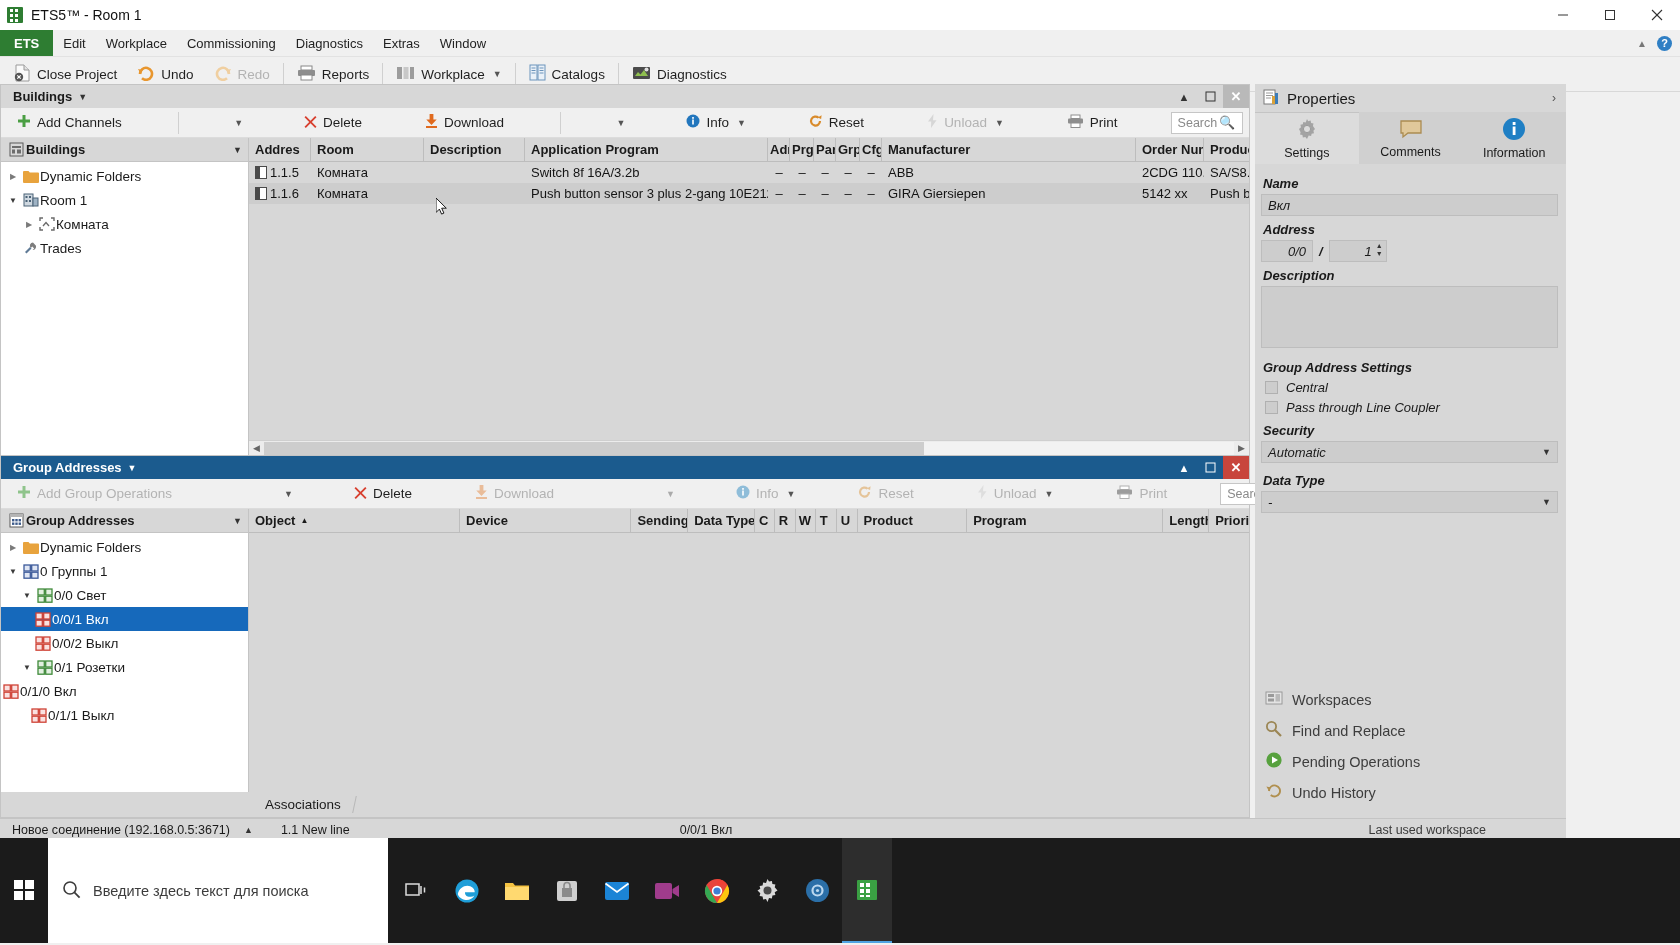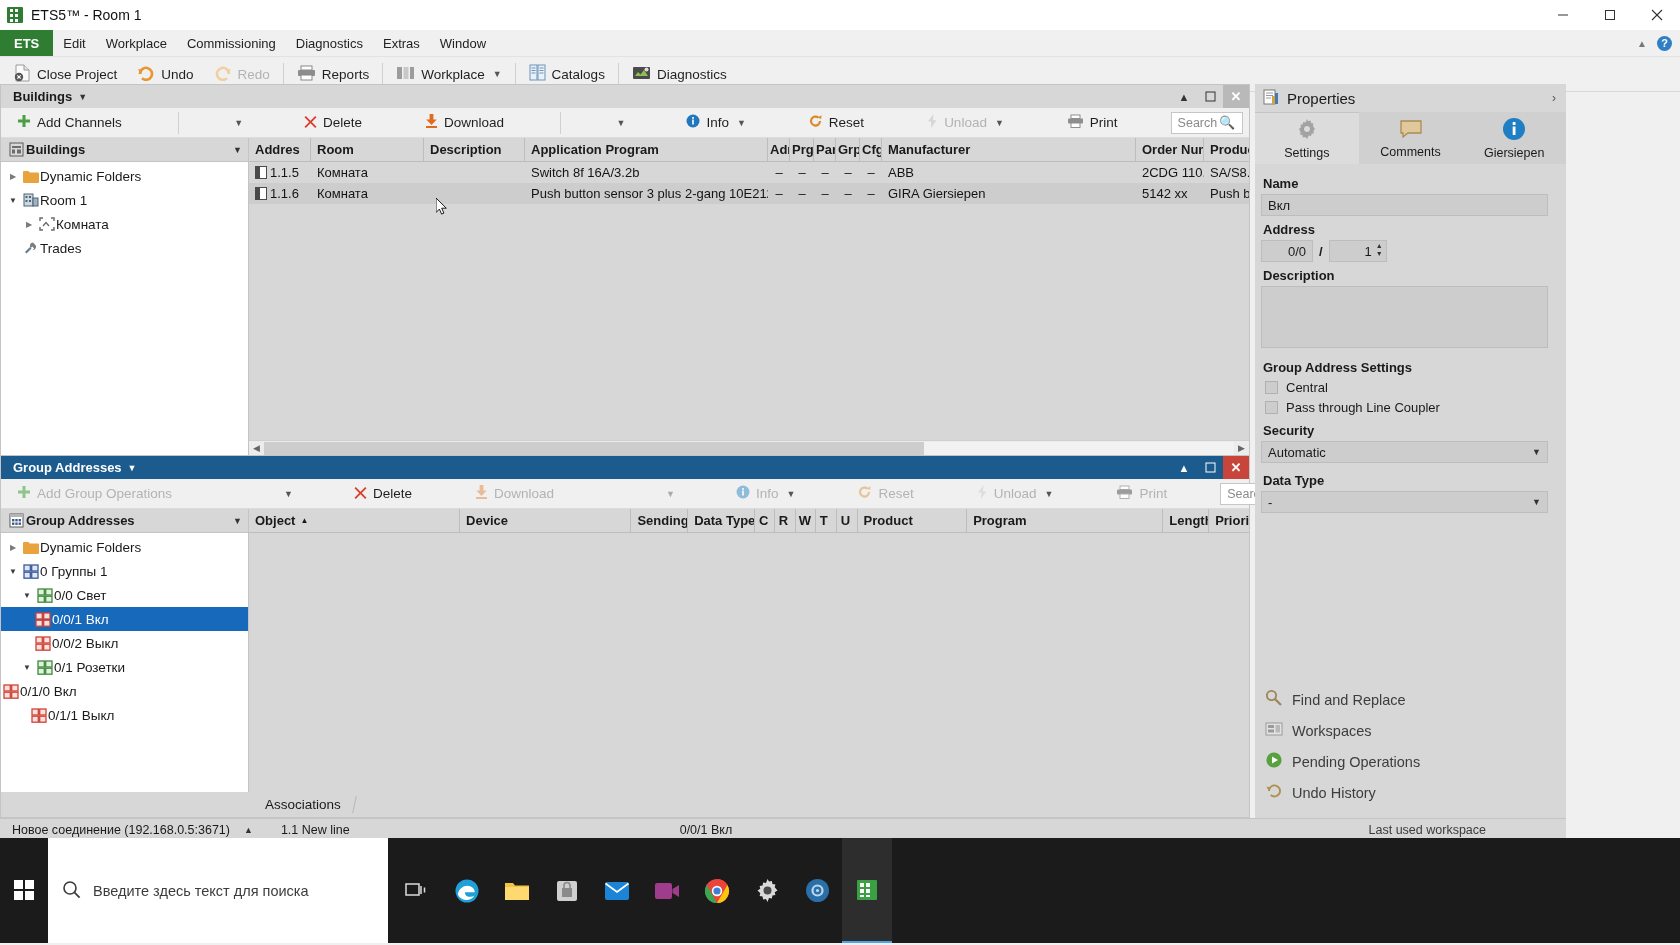--- a/index.html
+++ b/index.html
@@ -202,21 +202,21 @@
   }
   .props-title .pt-chev { margin-left: auto; margin-right: 10px; font-size: 12px; color: #555; }
   .props-tabs {
     height: 52px; display: flex; align-items: stretch; background: #d0d0d0;
   }
   .ptab {
     flex: 1; display: flex; flex-direction: column; align-items: center;
     justify-content: center; font-size: 12.5px; color: #1a1a1a; gap: 2px;
   }
   .ptab.active { background: #dcdcdc; border-top: 1px solid #c4c4c4; }
-  .props-body { padding: 6px 18px 0 6px; }
+  .props-body { padding: 6px 8px 0 6px; font-style: italic; }
   .plabel { font-weight: bold; font-size: 13px; margin: 6px 0 3px 2px; }
   .pinput {
     height: 22px; background: #cdcdcd; border: 1px solid #bdbdbd;
     display: flex; align-items: center; padding: 0 6px; font-size: 13px;
     color: #1a1a1a; width: 100%;
   }
   .addr-row { display: flex; align-items: center; gap: 6px; }
   .addr-main {
     width: 52px; height: 22px; background: #cdcdcd; border: 1px solid #bdbdbd;
     display: flex; align-items: center; justify-content: flex-end;
@@ -885,21 +885,21 @@
         <span>Comments</span>
       </div>
       <div class="ptab">
         <span>
           <svg width="24" height="24" viewBox="0 0 24 24">
               <circle cx="12" cy="12" r="11" fill="#1f7fc4"></circle>
               <rect x="10.7" y="9.5" width="2.8" height="8.5" fill="#fff"></rect>
               <rect x="10.7" y="5" width="2.8" height="3" fill="#fff"></rect>
             </svg>
         </span>
-        <span>Giersiepen</span>
+        <span>Information</span>
       </div>
     </div>
 
     <div class="props-body">
       <div class="plabel">Name</div>
       <div class="pinput">Вкл</div>
 
       <div class="plabel">Address</div>
       <div class="addr-row">
         <div class="addr-main">0/0</div>
@@ -935,37 +935,37 @@
       <div class="plabel" style="margin-top:10px">Data Type</div>
       <div class="psel">
         <span>-</span>
         <span class="scaret">▼</span>
       </div>
     </div>
 
     <div class="props-links">
       <div class="plink">
         <span>
-          <svg width="18" height="18" viewBox="0 0 18 18">
-              <circle cx="6.5" cy="6.5" r="4.6" fill="none" stroke="#9b8654" stroke-width="1.8"></circle>
-              <path d="M10 10l6 6" stroke="#9b8654" stroke-width="2.2"></path>
-            </svg>
-        </span>
-        <span>Find and Replace</span>
-      </div>
-      <div class="plink">
-        <span>
           <svg width="18" height="16" viewBox="0 0 18 16">
               <rect x="1" y="2" width="16" height="12" fill="#e3e3e3" stroke="#9a9a9a"></rect>
               <rect x="3" y="4" width="6" height="3" fill="#9a9a9a"></rect>
               <rect x="3" y="8.5" width="6" height="3" fill="#9a9a9a"></rect>
               <rect x="10.5" y="4" width="4.5" height="7.5" fill="#b9b9b9"></rect>
             </svg>
         </span>
         <span>Workspaces</span>
+      </div>
+      <div class="plink">
+        <span>
+          <svg width="18" height="18" viewBox="0 0 18 18">
+              <circle cx="6.5" cy="6.5" r="4.6" fill="none" stroke="#9b8654" stroke-width="1.8"></circle>
+              <path d="M10 10l6 6" stroke="#9b8654" stroke-width="2.2"></path>
+            </svg>
+        </span>
+        <span>Find and Replace</span>
       </div>
       <div class="plink">
         <span>
           <svg width="18" height="18" viewBox="0 0 18 18">
               <circle cx="9" cy="9" r="7.6" fill="#57a13e"></circle>
               <path d="M7 5.5l6 3.5-6 3.5z" fill="#fff"></path>
             </svg>
         </span>
         <span>Pending Operations</span>
       </div>

